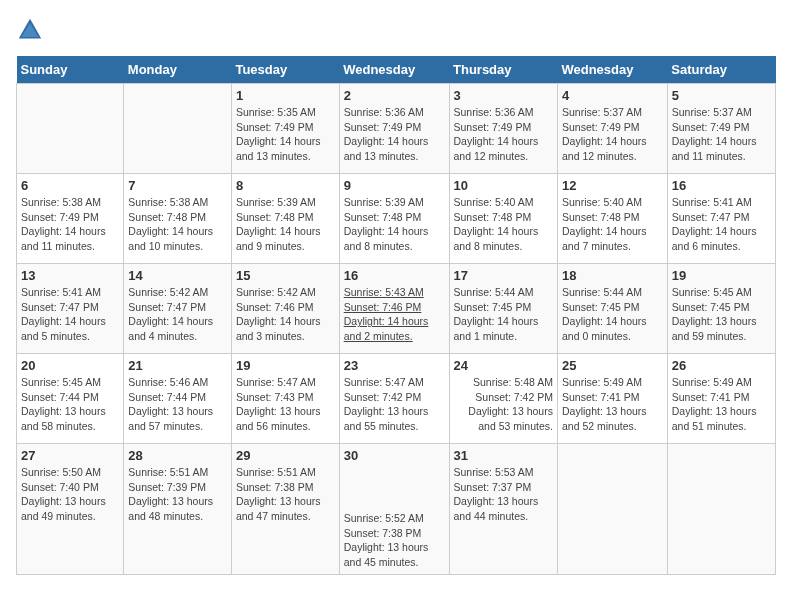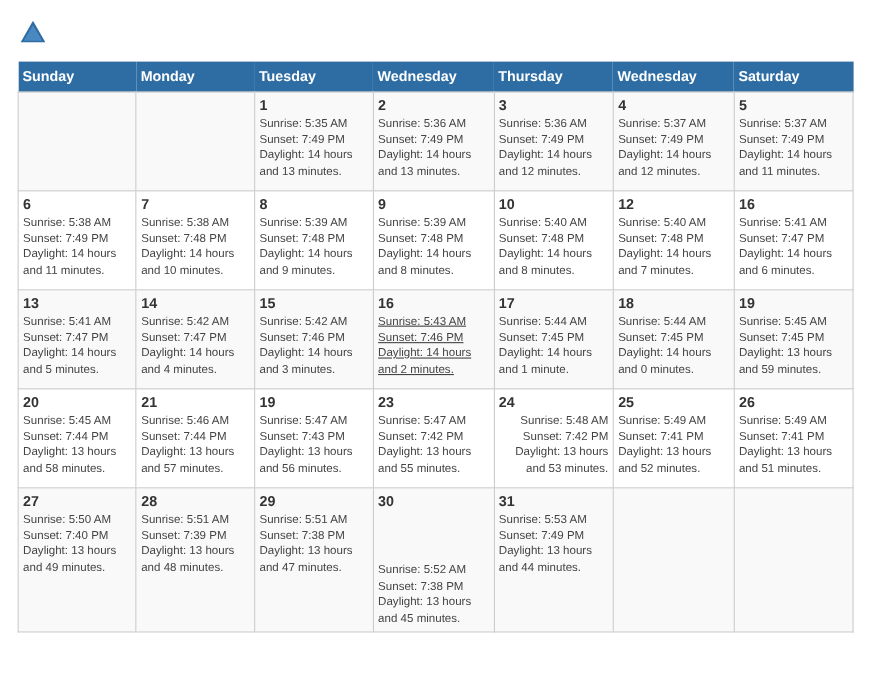--- a/index.html
+++ b/index.html
@@ -311,20 +311,20 @@
         </td>
         <td>
           <span class="day-number">30</span>
           <div class="day-info" style="white-space: pre-line; margin-top: 48px;">Sunrise: 5:52 AM
 Sunset: 7:38 PM
 Daylight: 13 hours and 45 minutes.</div>
         </td>
         <td>
           <span class="day-number">31</span>
           <div class="day-info" style="white-space: pre-line;">Sunrise: 5:53 AM
-Sunset: 7:49 PM
+Sunset: 7:37 PM
 Daylight: 13 hours and 44 minutes.</div>
         </td>
         <td class="empty"></td>
         <td class="empty"></td>
       </tr>
     </tbody>
 </table>
 
 </body></html>

